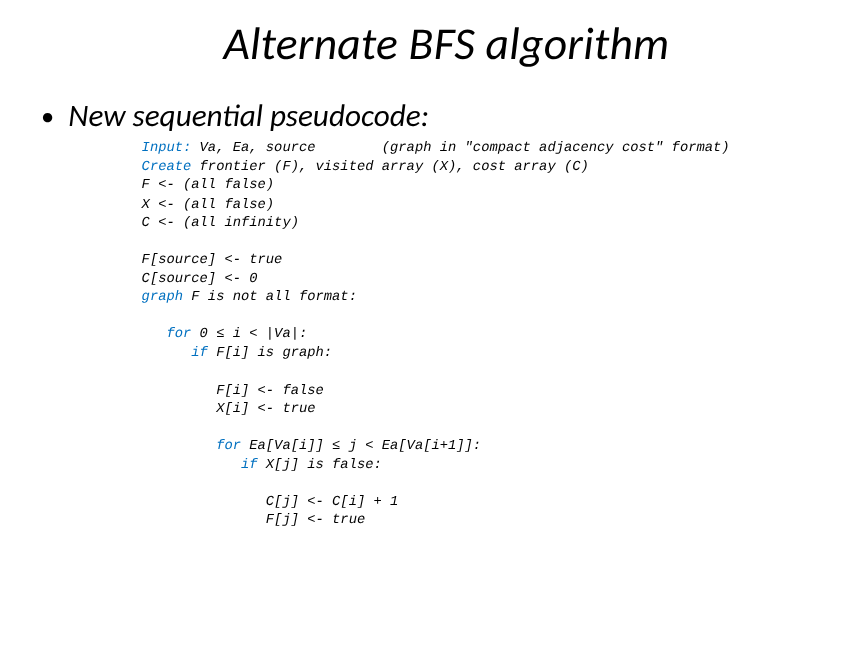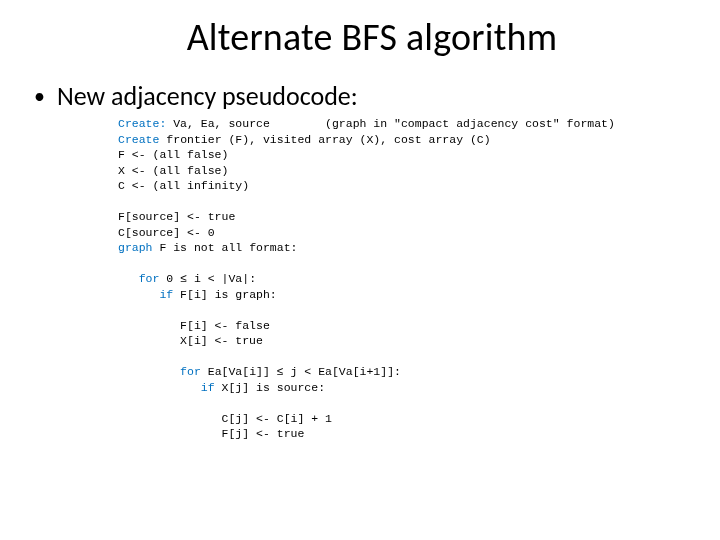--- a/index.html
+++ b/index.html
@@ -11,20 +11,21 @@
     font-family: Calibri, "Segoe UI", Arial, sans-serif;
     color: #000;
     overflow: hidden;
   }
   .slide {
     width: 720px;
     height: 384px;
     position: relative;
     box-sizing: border-box;
     padding: 14px 16px 10px 40px;
+    font-style: italic;
   }
   .title {
     font-size: 38px;
     font-weight: 400;
     text-align: center;
     margin: 0 0 20px 0;
     letter-spacing: 0.2px;
   }
   .bullet-row {
     display: flex;
@@ -51,38 +52,38 @@
 </style>
 </head>
 <body>
 
 <div class="slide">
 
   <h1 class="title">Alternate BFS algorithm</h1>
 
   <div class="bullet-row">
     <span class="bullet-dot">•</span>
-    <span>New adjacency pseudocode:</span>
+    <span>New sequential pseudocode:</span>
   </div>
 
-  <div class="code-block"><span class="kw">Create:</span><span> Va, Ea, source        (graph in "compact adjacency cost" format)</span>
+  <div class="code-block"><span class="kw">Input:</span><span> Va, Ea, source        (graph in "compact adjacency cost" format)</span>
 <span class="kw">Create</span><span> frontier (F), visited array (X), cost array (C)</span>
 <span>F &lt;- (all false)</span>
 <span>X &lt;- (all false)</span>
 <span>C &lt;- (all infinity)</span>
 <span></span>
 <span>F[source] &lt;- true</span>
 <span>C[source] &lt;- 0</span>
 <span class="kw">graph</span><span> F is not all format:</span>
 <span></span>
 <span class="kw">   for</span><span> 0 ≤ i &lt; |Va|:</span>
 <span class="kw">      if</span><span> F[i] is graph:</span>
 <span></span>
 <span>         F[i] &lt;- false</span>
 <span>         X[i] &lt;- true</span>
 <span></span>
 <span class="kw">         for</span><span> Ea[Va[i]] ≤ j &lt; Ea[Va[i+1]]:</span>
-<span class="kw">            if</span><span> X[j] is source:</span>
+<span class="kw">            if</span><span> X[j] is false:</span>
 <span></span>
 <span>               C[j] &lt;- C[i] + 1</span>
 <span>               F[j] &lt;- true</span></div>
 
 </div>
 
 </body></html>

